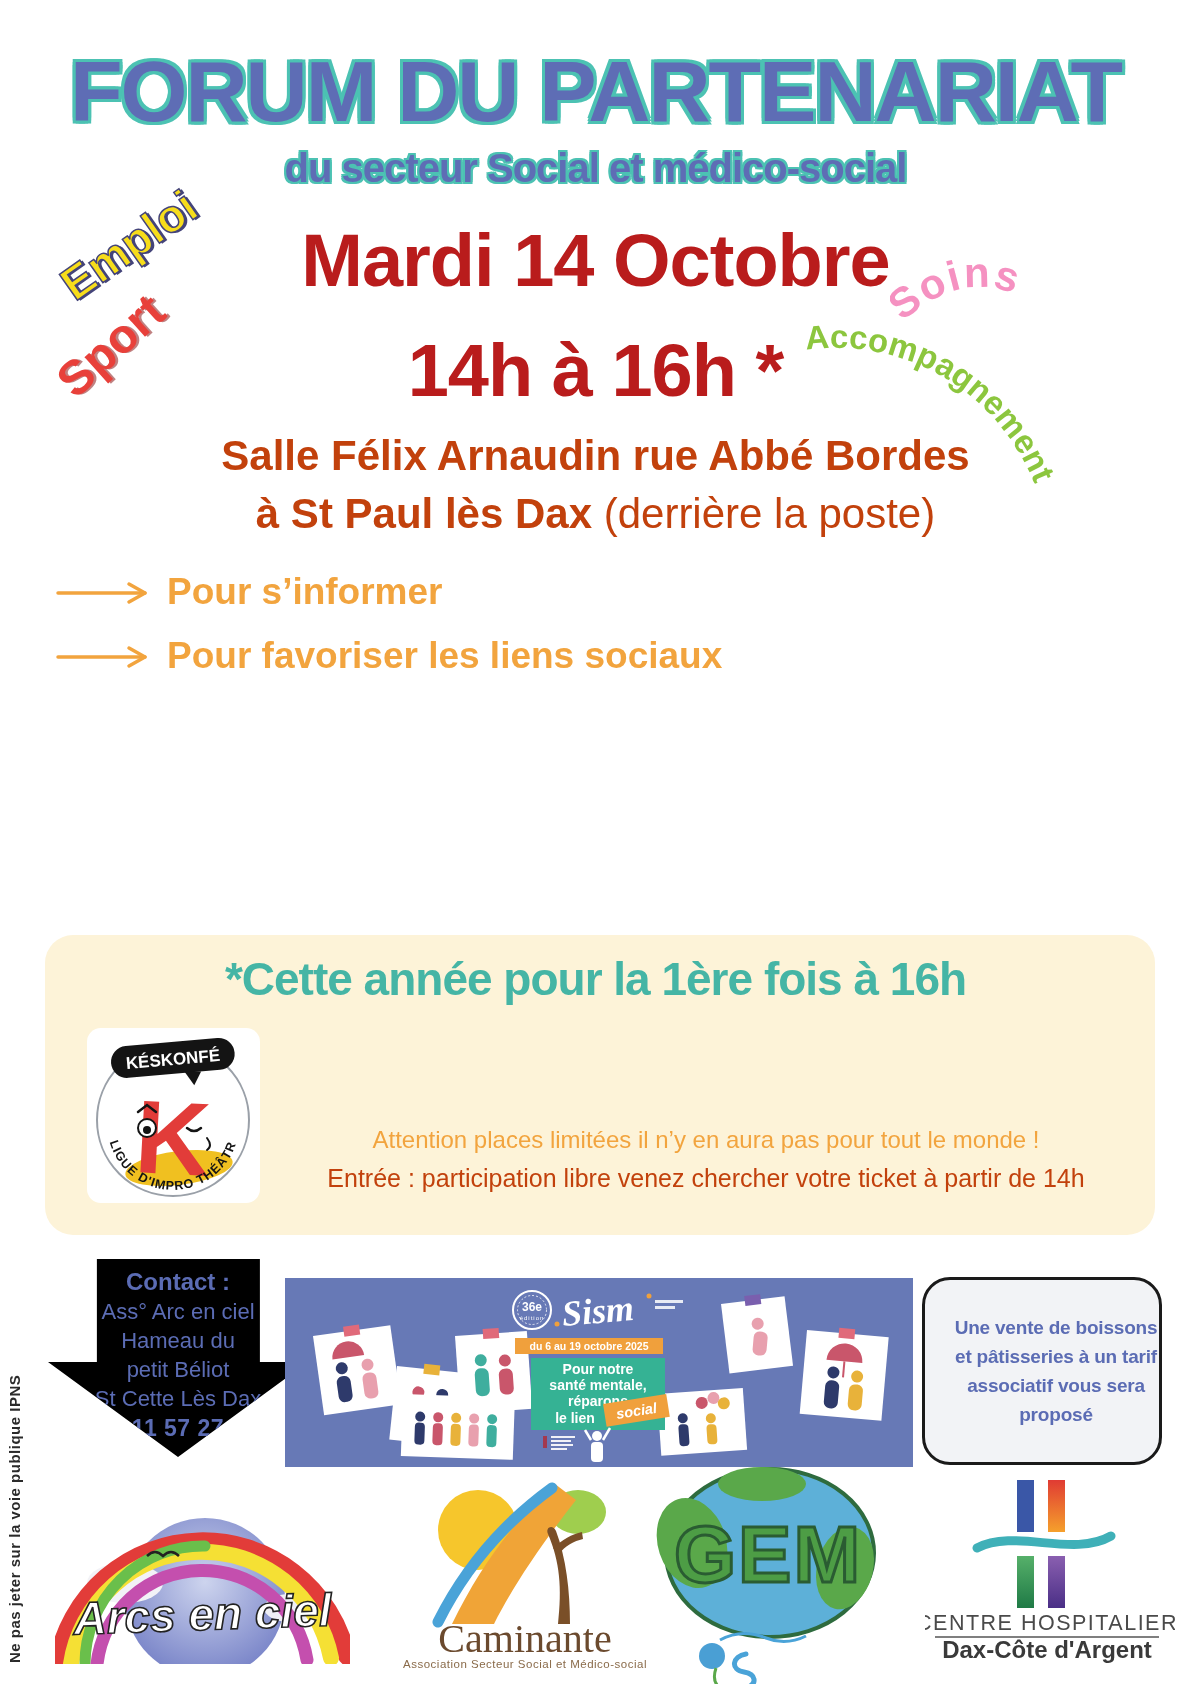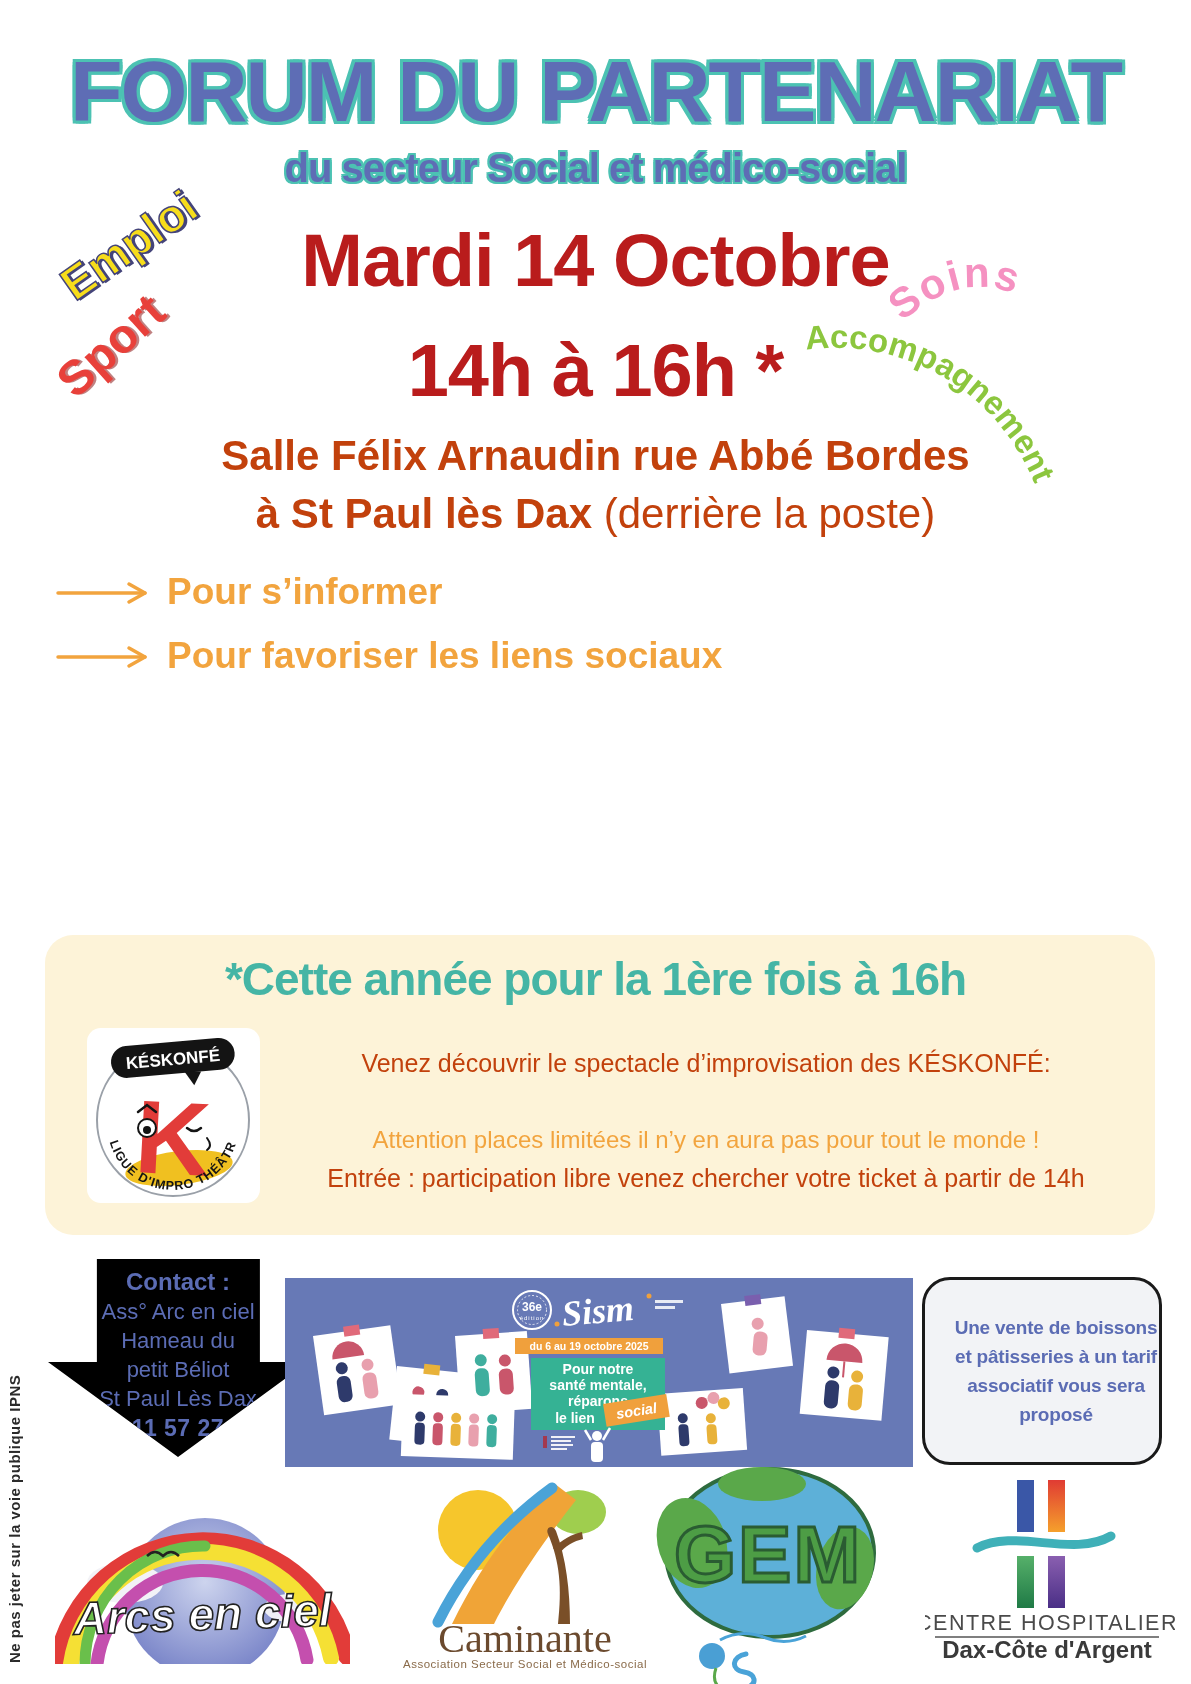--- a/index.html
+++ b/index.html
@@ -135,31 +135,30 @@
     <circle cx="60" cy="102" r="4" fill="#141414"></circle>
     <path d="M 51,84 l 9,-7 l 9,7" fill="none" stroke="#141414" stroke-width="2.5" stroke-linecap="round"></path>
     <path d="M 100,100 q 7,6 14,0" fill="none" stroke="#141414" stroke-width="2.5" stroke-linecap="round"></path>
     <path d="M 120,110 q 6,8 0,12" fill="none" stroke="#141414" stroke-width="2" stroke-linecap="round"></path>
     <path id="keskRing" d="M 22,112 A 66,66 0 0 0 150,112" fill="none"></path>
     <text font-size="12.5" font-weight="bold" fill="#141414" letter-spacing="1">
       <textPath href="#keskRing" startOffset="2">LIGUE D'IMPRO THÉÂTRALE</textPath>
     </text>
   </svg>
 
-  <div class="abs hl-line blue" style="top:1048px;font-size:25px;">Venez découvrir le spectacle d’improvisation des KÉSKONFÉ:</div>
   <div class="abs hl-line orange" style="top:1126px;font-size:24px;">Attention places limitées il n’y en aura pas pour tout le monde !</div>
   <div class="abs hl-line blue" style="top:1163px;font-size:25px;">Entrée : participation libre venez chercher votre ticket à partir de 14h</div>
 
   <div class="abs contact-arrow">
     <div class="contact-text">
       <div class="h">Contact :</div>
       <div class="l">Ass° Arc en ciel</div>
       <div class="l">Hameau du</div>
       <div class="l">petit Béliot</div>
-      <div class="l">St Paul Lès Dax</div>
+      <div class="l">St Cette Lès Dax</div>
       <div class="p">06 11 57 27 81</div>
     </div>
   </div>
 
   <svg class="abs" style="left:285px;top:1278px;" width="628" height="189" viewBox="0 0 628 189">
     <rect x="0" y="0" width="628" height="189" fill="#6779b6"></rect>
 
     <g transform="translate(28,58) rotate(-8)">
       <rect width="78" height="80" fill="#ffffff"></rect>
       <rect x="31" y="-5" width="16" height="10" fill="#e06a7a"></rect>

